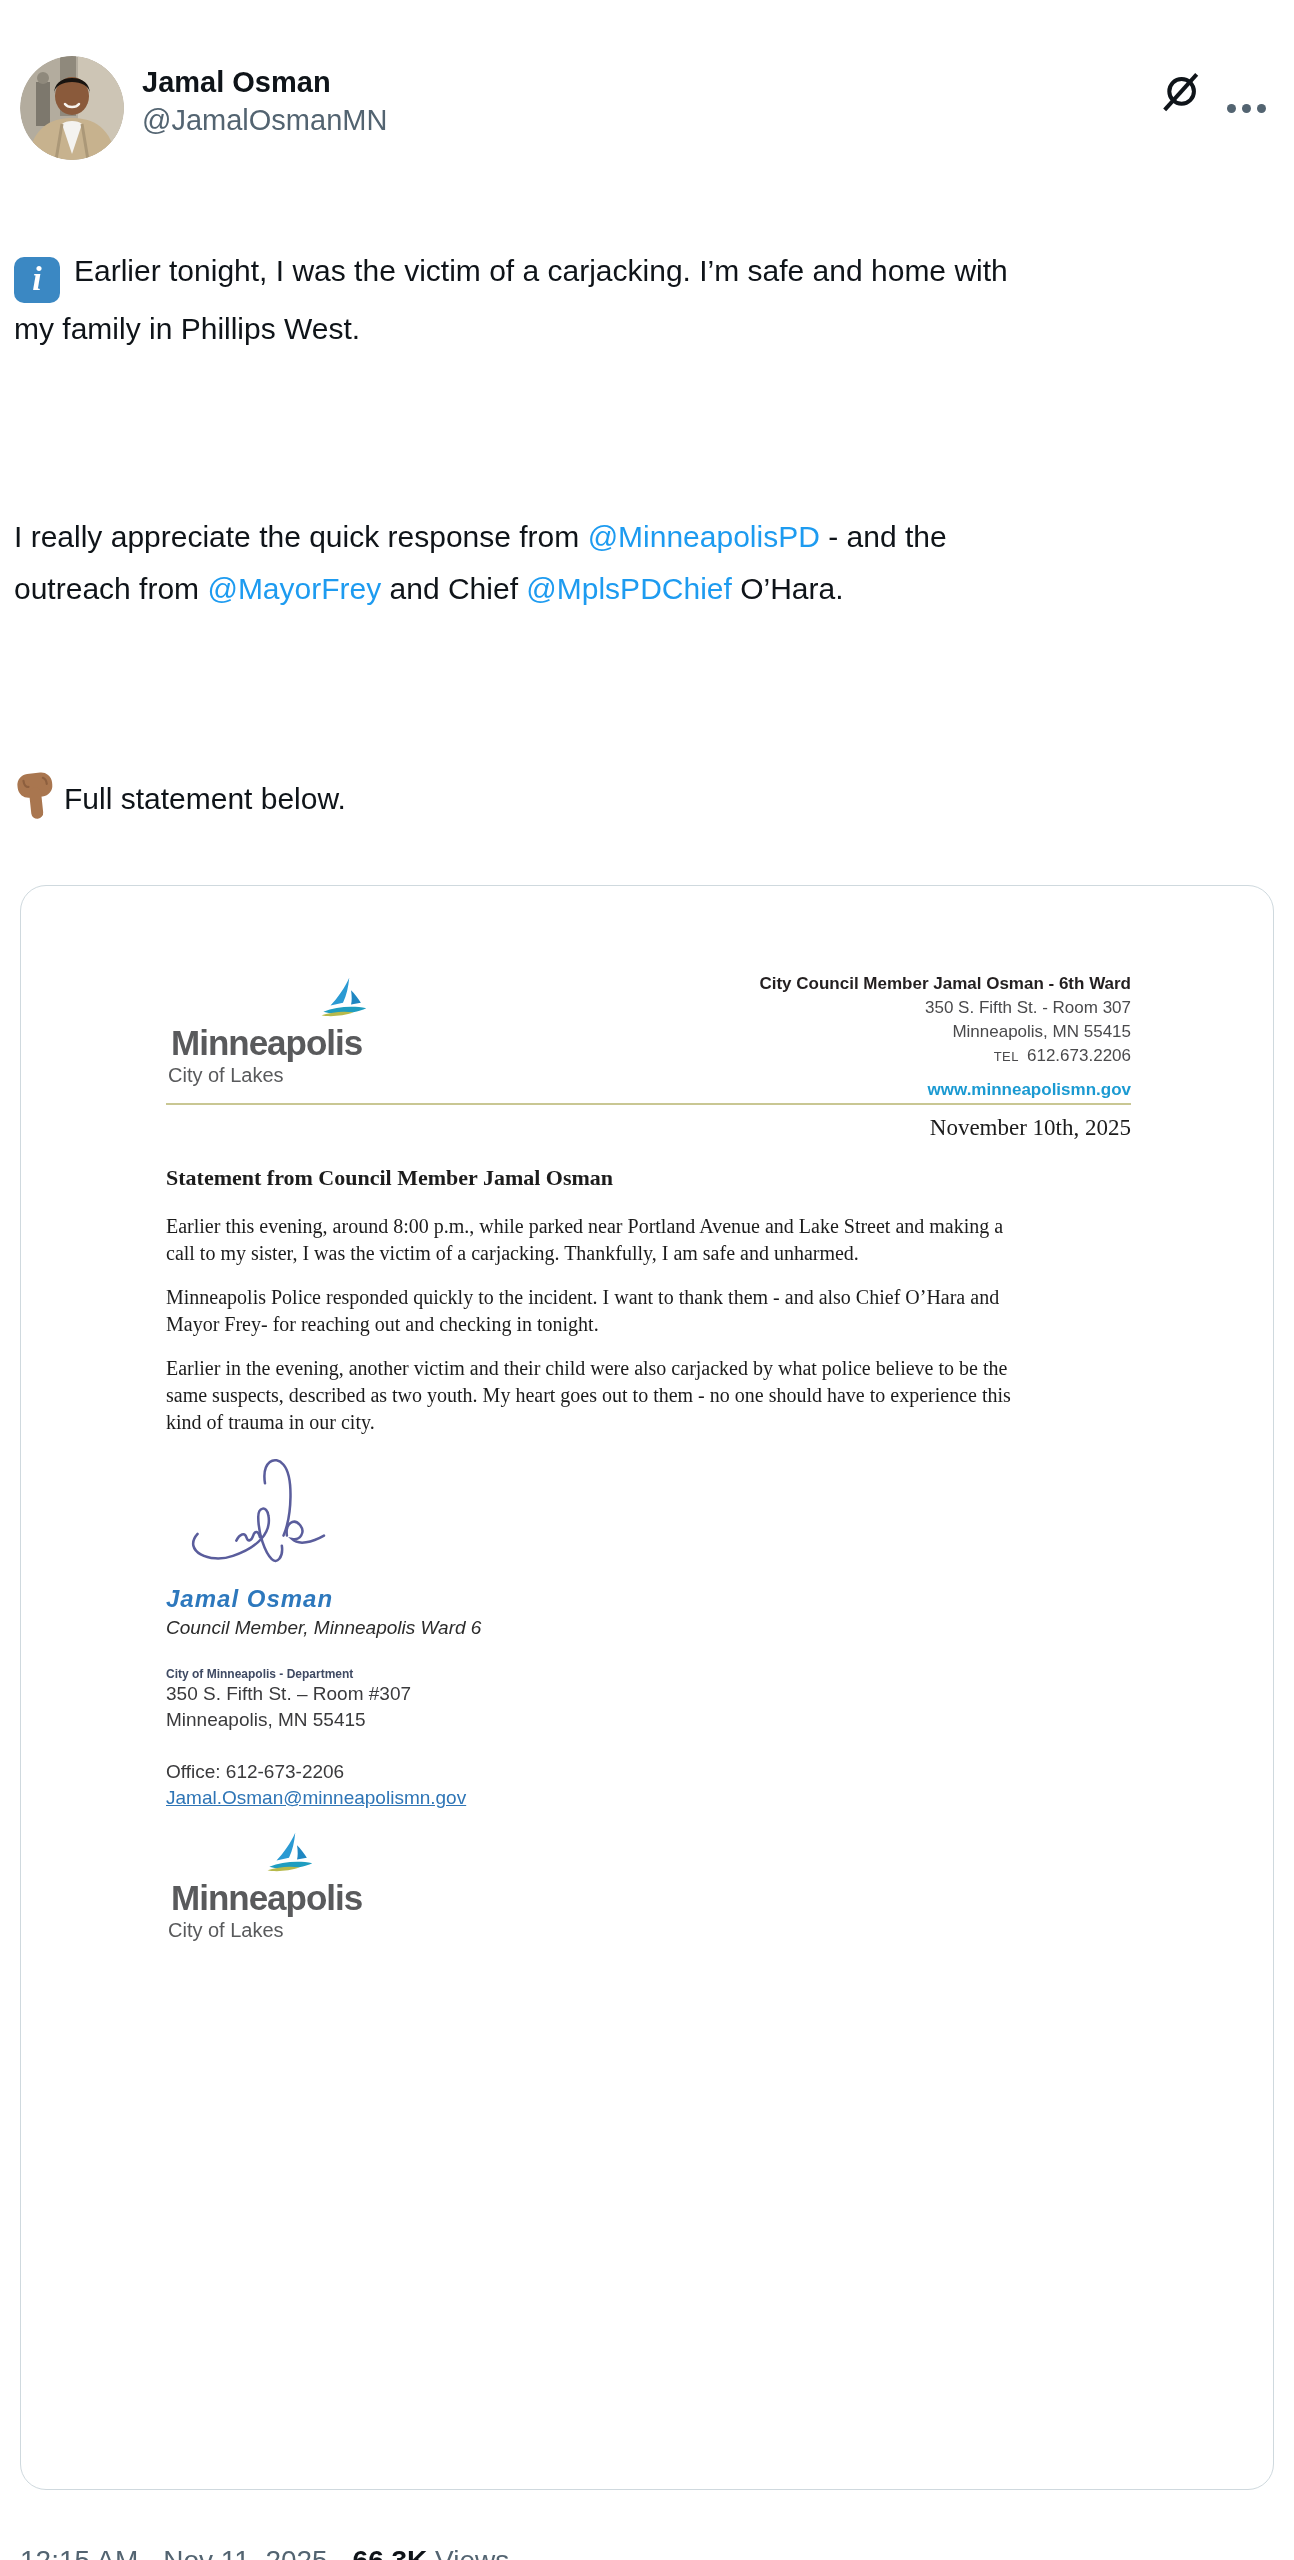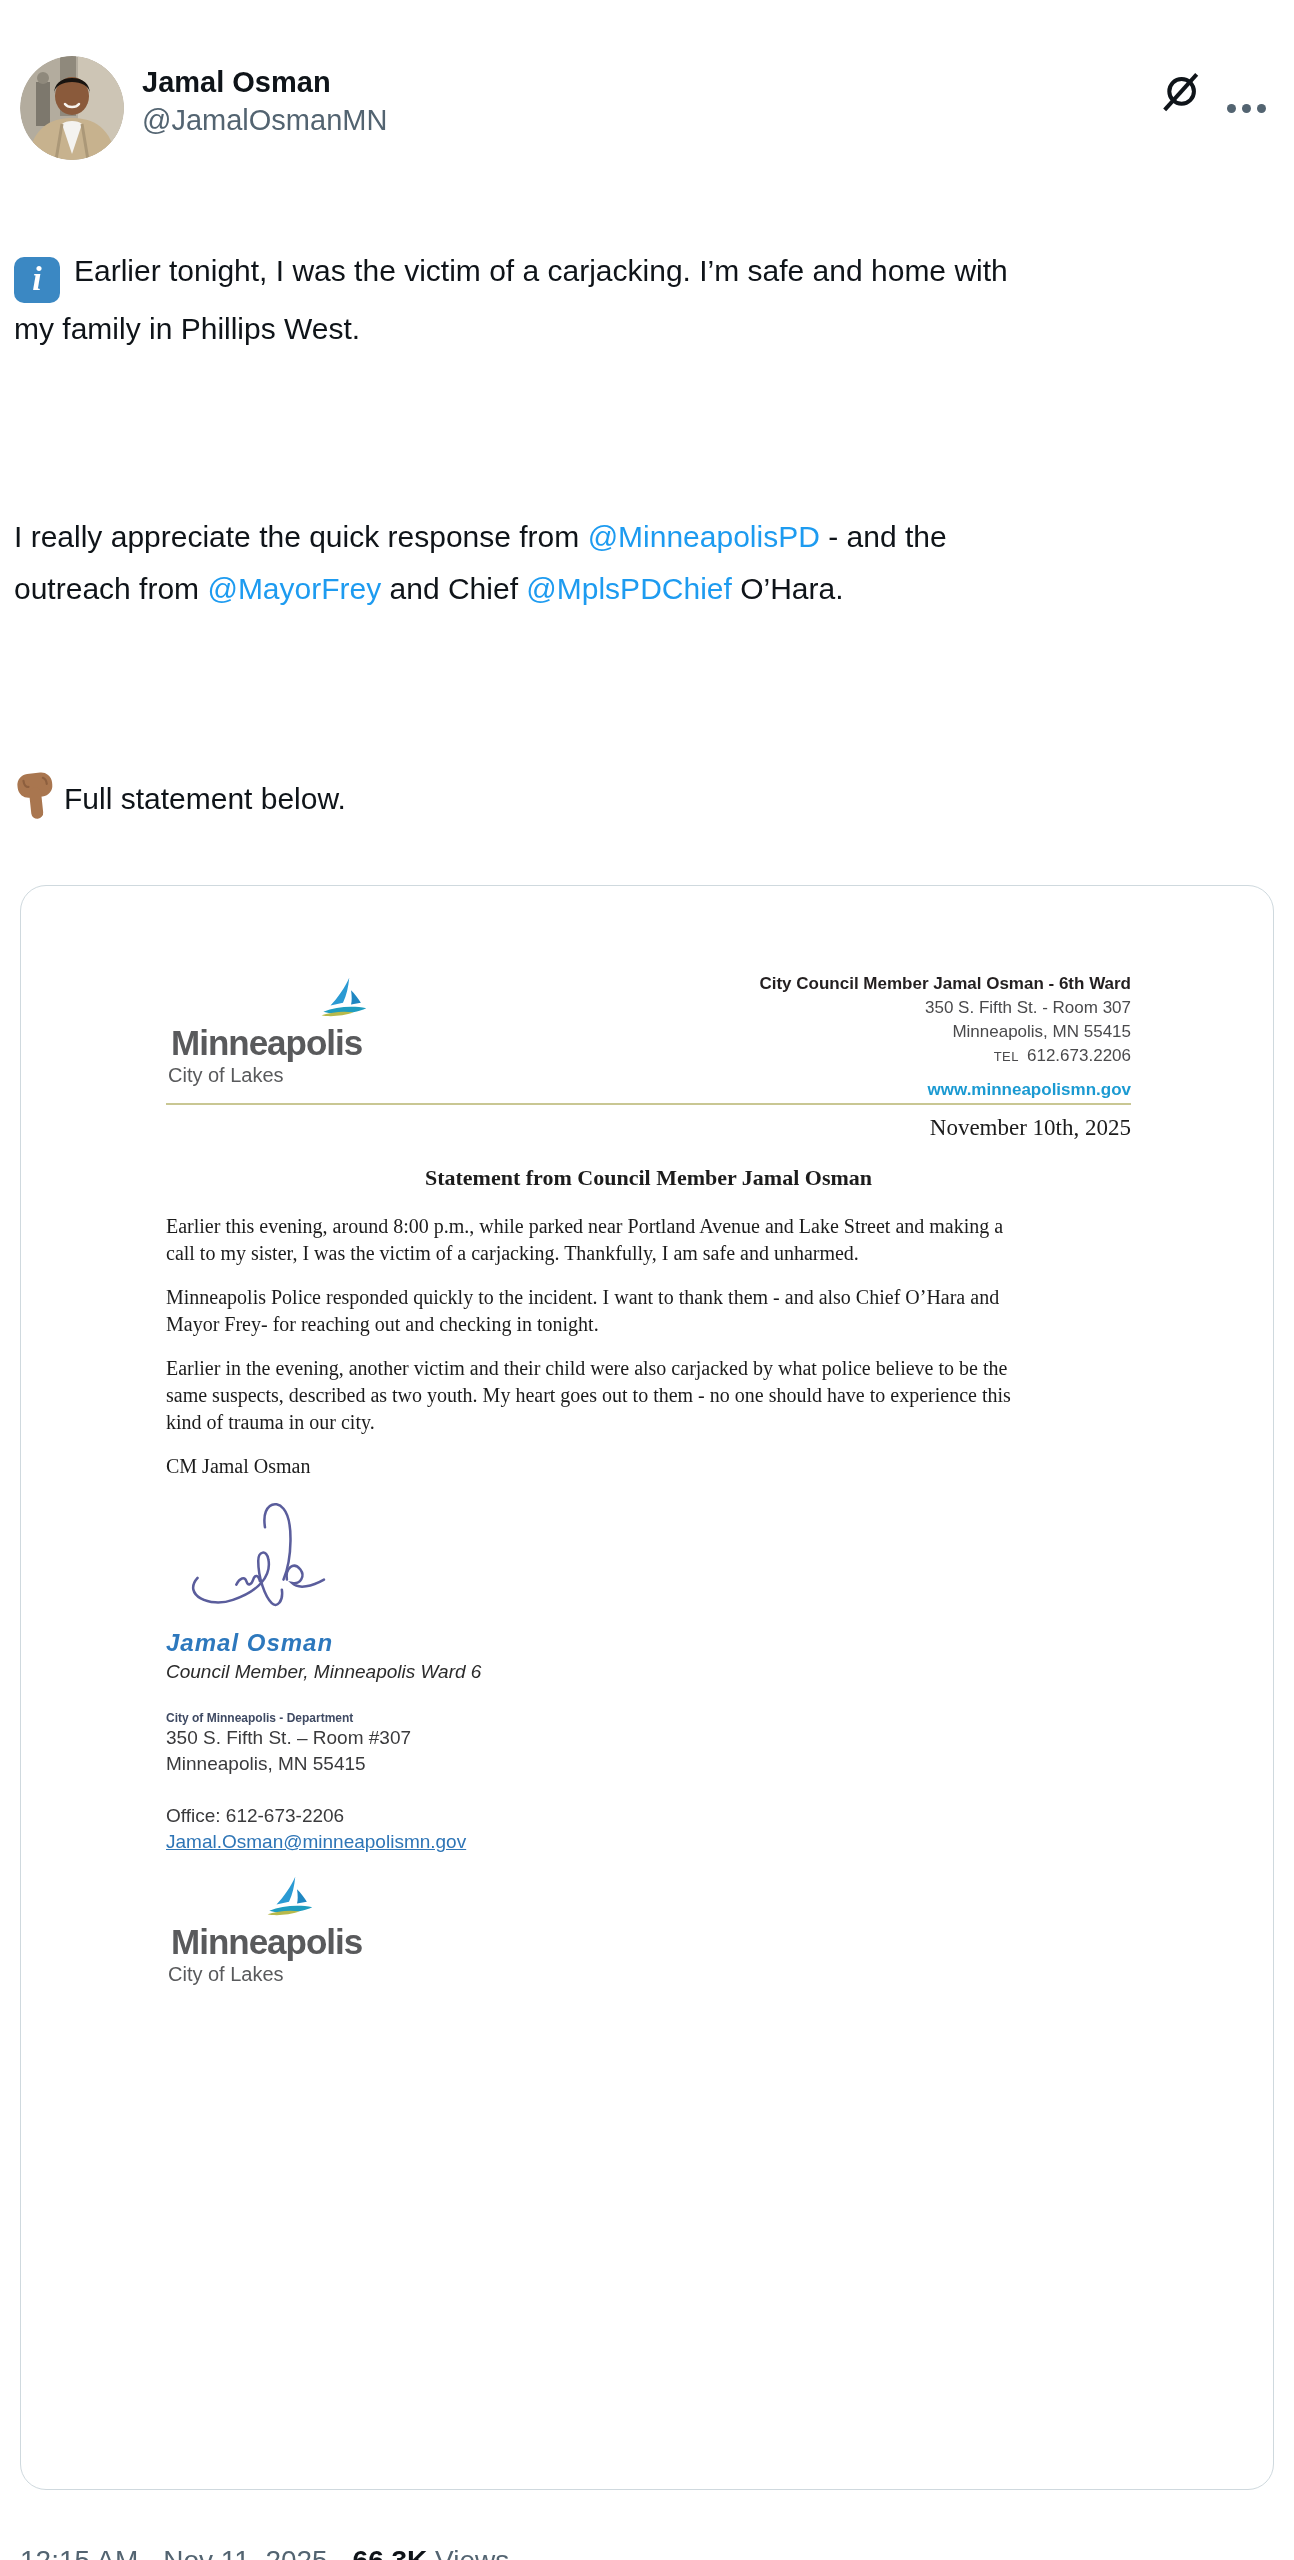--- a/index.html
+++ b/index.html
@@ -43,21 +43,21 @@
   .mpls-logo { position:relative; width:260px; height:126px; flex:none; }
   .mpls-logo .sail { position:absolute; top:6px; left:150px; }
   .mpls-logo .mname { position:absolute; top:54px; left:5px; font-size:35px; font-weight:bold; color:#595a5c; letter-spacing:-1px; line-height:38px; }
   .mpls-logo .mtag  { position:absolute; top:94px; left:2px; font-size:20px; color:#595a5c; }
   .contact { flex:1; text-align:right; font-size:17px; line-height:24px; color:#4a4a4c; padding-top:2px; }
   .contact .c1 { font-weight:bold; color:#231f20; }
   .contact .tel-label { font-size:13px; letter-spacing:.5px; color:#4a4a4c; margin-right:8px; }
   .contact .site { font-weight:bold; color:#1b9ad2; margin-top:9px; cursor:default; }
   .letter-rule { border:none; border-top:2px solid #c9c793; margin-top:7px; }
   .letter-date { text-align:right; font-family:"Liberation Serif", serif; font-size:23px; margin-top:10px; }
-  .letter-title { text-align:center; font-family:"Liberation Serif", serif; font-weight:bold; font-size:22px; margin-top:24px; }
+  .letter-title { font-family:"Liberation Serif", serif; font-weight:bold; font-size:22px; margin-top:24px; }
   .letter-body { margin-top:22px; font-family:"Liberation Serif", serif; font-size:20px; line-height:27px; }
   .letter-body p { white-space:pre-line; margin-bottom:17px; }
   .sig-img { display:block; margin-top:4px; }
   .sig-name { margin-top:14px; font-size:24px; font-weight:bold; font-style:italic; color:#2d78bd; letter-spacing:1px; }
   .sig-title { margin-top:4px; font-size:19px; font-style:italic; color:#2b2b2b; }
   .sig-dept { margin-top:28px; font-size:12px; font-weight:bold; color:#3f4a63; }
   .sig-line { font-size:19px; line-height:26px; color:#3a3a3c; }
   .sig-office { margin-top:26px; font-size:19px; line-height:26px; color:#3a3a3c; }
   .sig-email { font-size:19px; line-height:26px; color:#2e75b6; text-decoration:underline; }
   .logo-bottom { margin-top:14px; }
@@ -154,21 +154,20 @@
       <div class="letter-title">Statement from Council Member Jamal Osman</div>
 
       <div class="letter-body">
         <p>Earlier this evening, around 8:00 p.m., while parked near Portland Avenue and Lake Street and making a
 call to my sister, I was the victim of a carjacking. Thankfully, I am safe and unharmed.</p>
         <p>Minneapolis Police responded quickly to the incident. I want to thank them - and also Chief O’Hara and
 Mayor Frey- for reaching out and checking in tonight.</p>
         <p>Earlier in the evening, another victim and their child were also carjacked by what police believe to be the
 same suspects, described as two youth. My heart goes out to them - no one should have to experience this
 kind of trauma in our city.</p>
-        <p>CM Jamal Osman</p>
       </div>
 
       <svg class="sig-img" width="230" height="118" viewBox="0 0 230 140">
         <g stroke="#5a5d9c" stroke-width="3" fill="none" stroke-linecap="round">
           <path d="M16 96 C-2 116 30 132 58 122 C88 112 104 94 100 74 C98 62 88 64 88 76 C88 96 96 118 104 126 C110 132 118 124 116 110"></path>
           <path d="M62 104 C66 96 72 94 74 100 C76 106 80 104 82 98 C84 92 88 92 90 100"></path>
           <path d="M96 36 C92 10 108 2 118 14 C130 28 128 74 118 98"></path>
           <path d="M122 98 C120 84 130 76 138 86 C144 94 138 104 128 102 C136 110 152 106 166 98"></path>
         </g>
       </svg>

